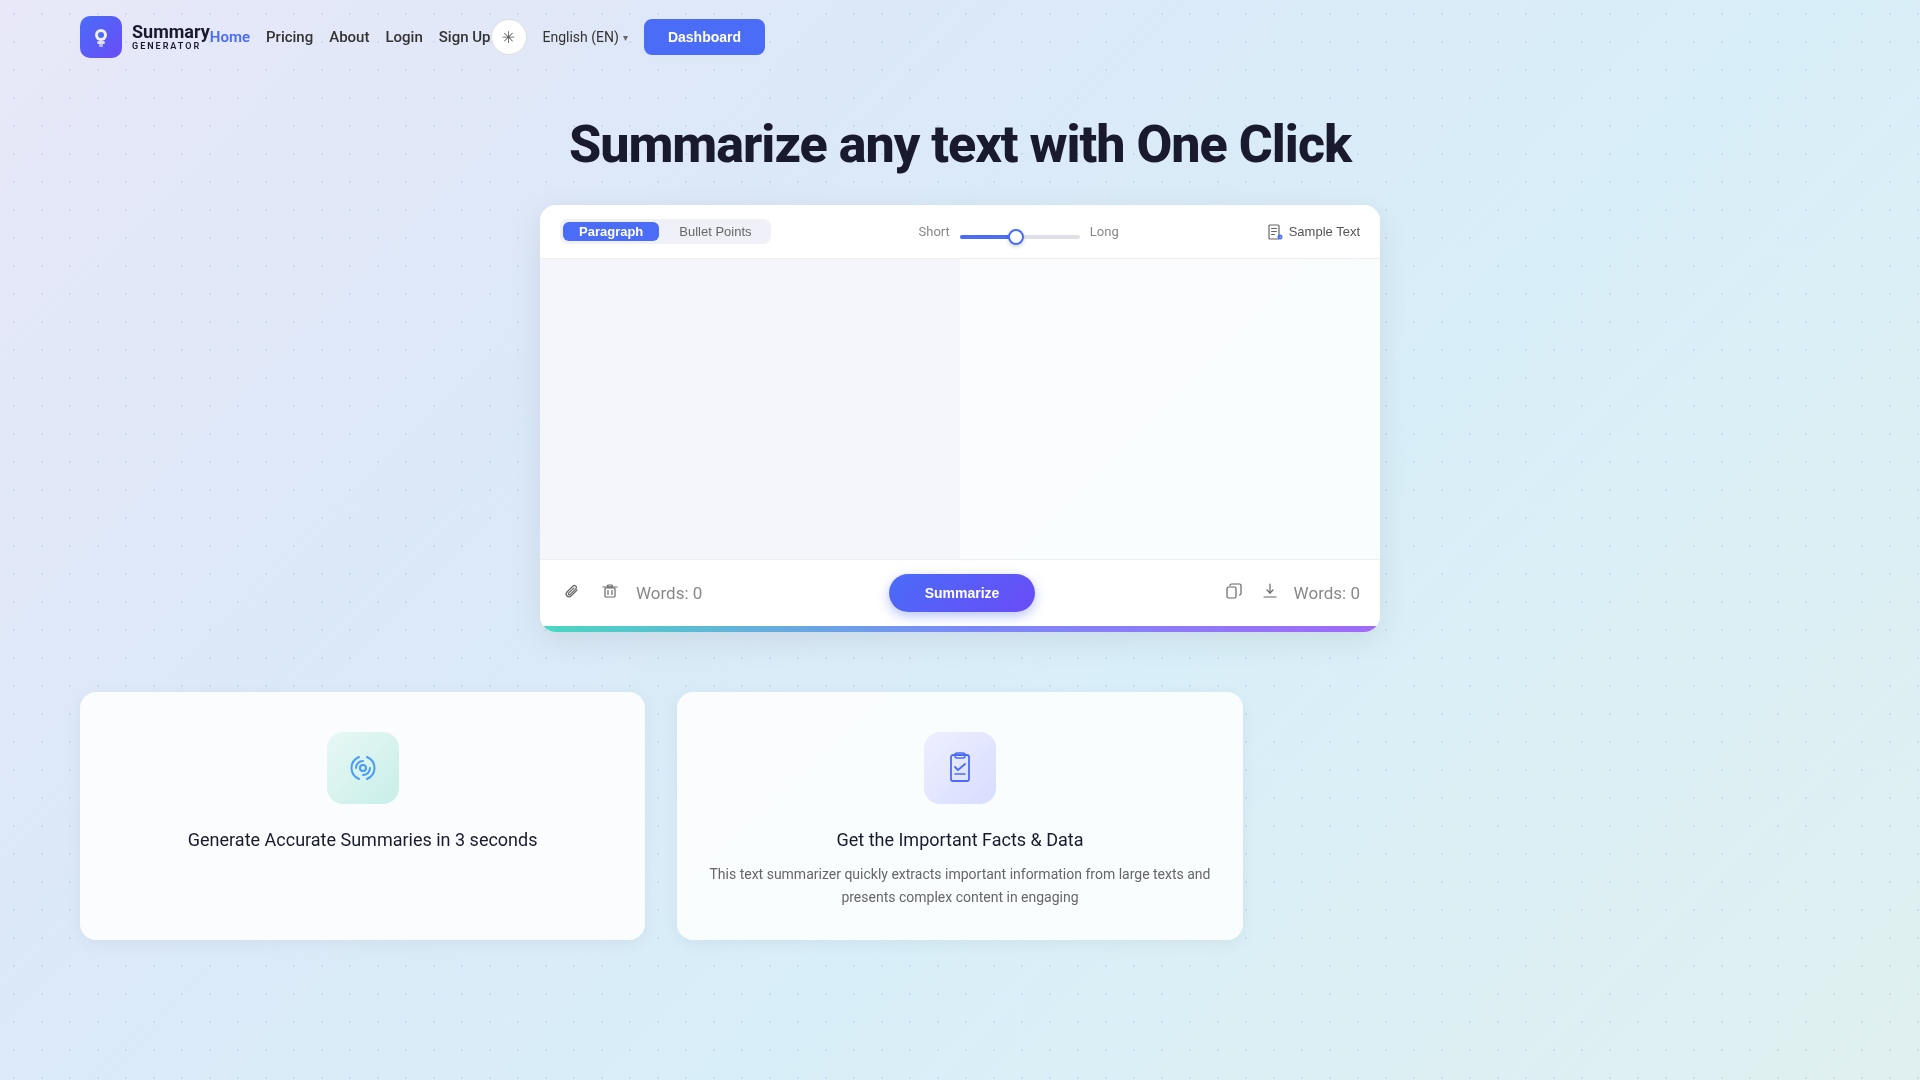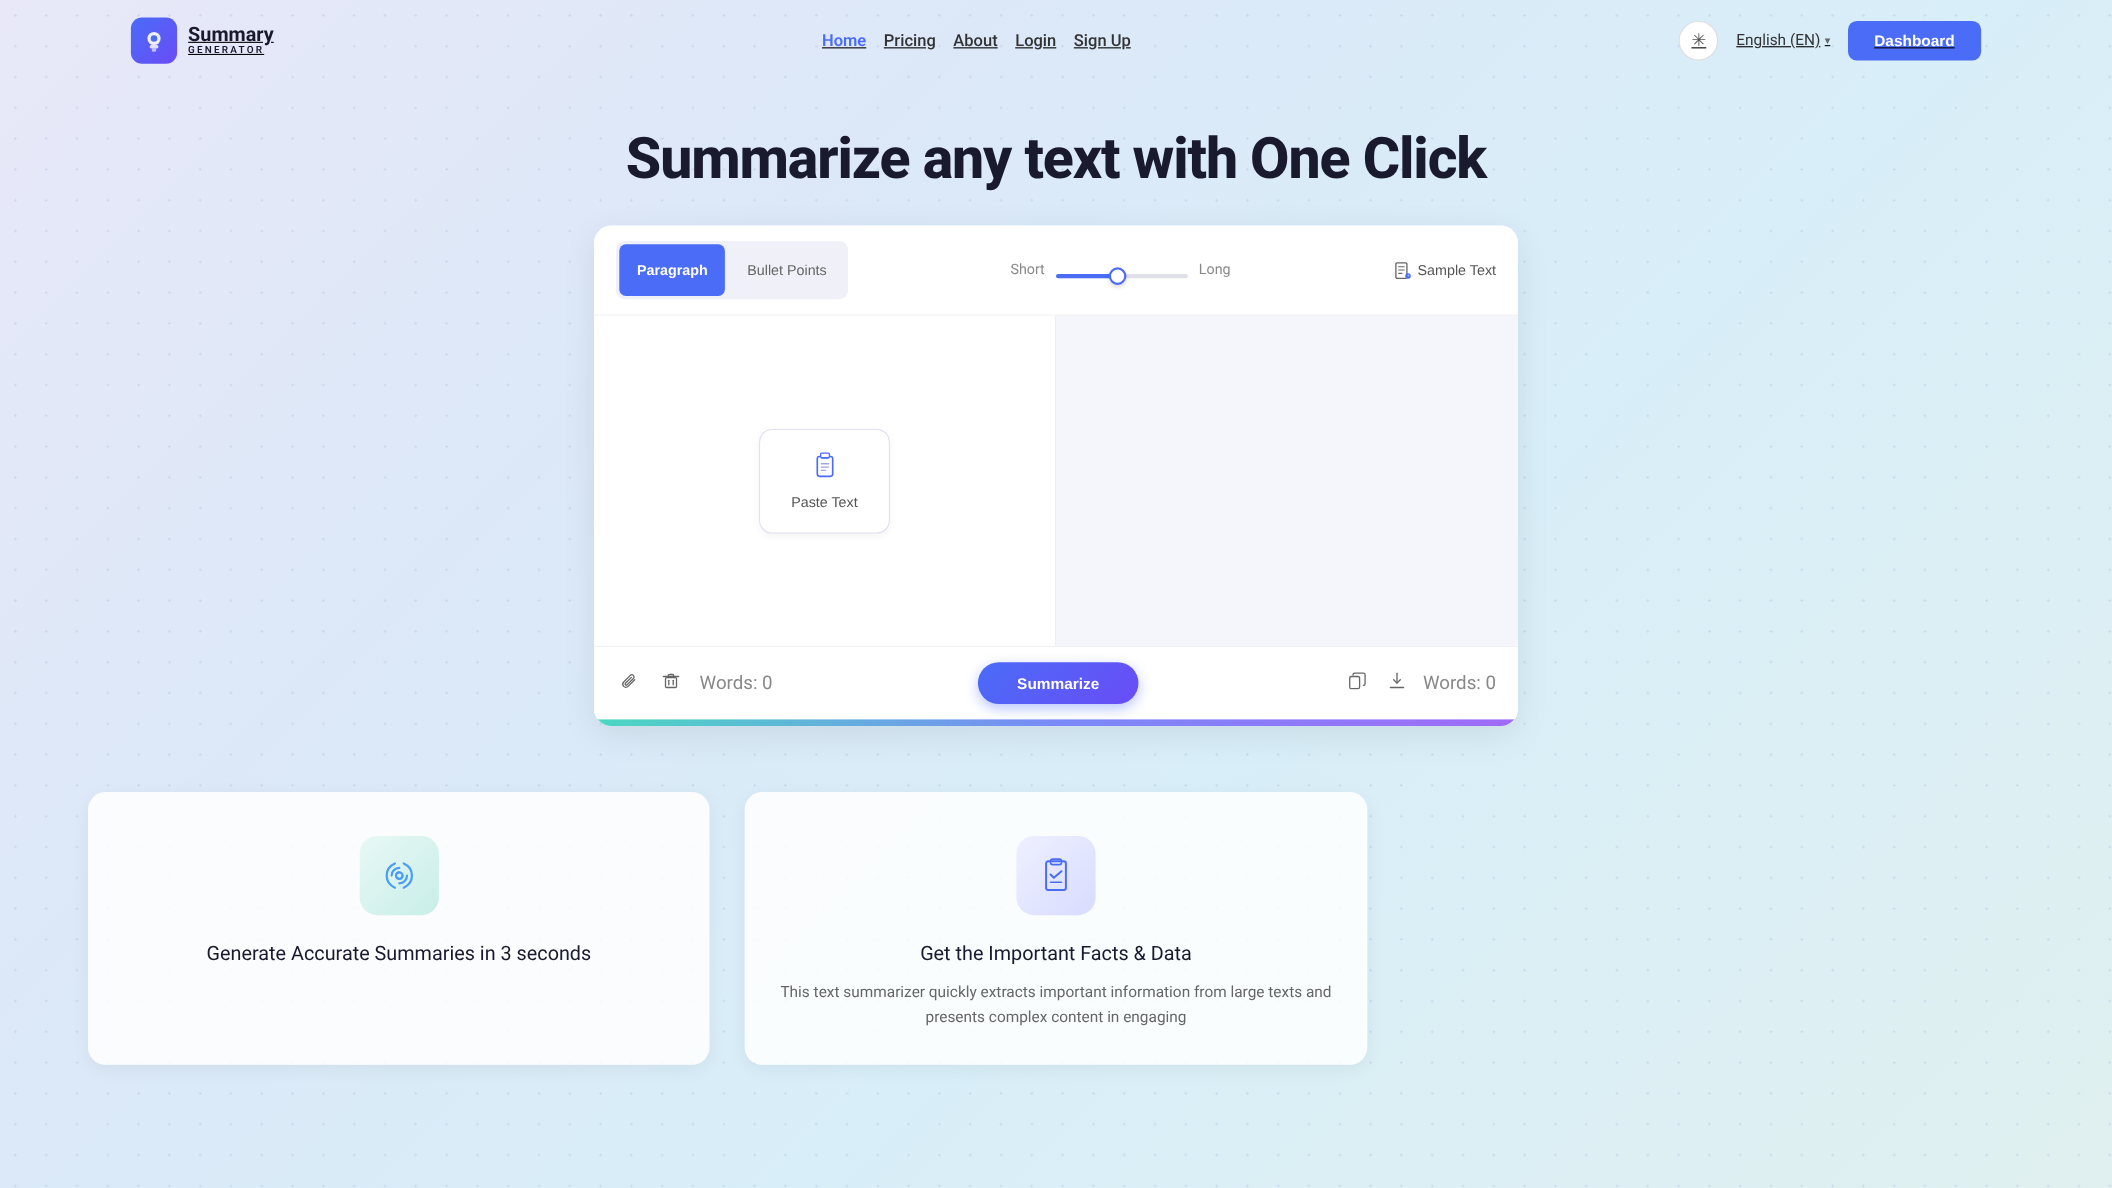--- a/index.html
+++ b/index.html
@@ -19,25 +19,23 @@
       background-image: radial-gradient(circle, #b8c8e8 1px, transparent 1px);
       background-size: 28px 28px;
       opacity: 0.5;
       pointer-events: none;
     }
 
     
     .navbar {
       display: flex;
       align-items: center;
-      justify-content: space-between;
-      padding: 16px 119px;
+      padding: 16px 80px;
       position: relative;
       z-index: 10;
-      text-decoration: underline;
     }
 
     .logo-area {
       display: flex;
       align-items: center;
       gap: 10px;
     }
 
     .logo-icon {
       width: 42px;
@@ -175,21 +173,21 @@
     .format-tabs {
       display: flex;
       align-items: center;
       gap: 4px;
       background: #f0f0f8;
       border-radius: 8px;
       padding: 3px;
     }
 
     .format-tab {
-      padding: 16px 16px;
+      padding: 2px 16px;
       border-radius: 6px;
       font-size: 13px;
       font-weight: 500;
       cursor: pointer;
       color: #666;
       border: none;
       background: transparent;
     }
 
     .format-tab.active {
@@ -474,35 +472,20 @@
           <rect x="4" y="7" width="6" height="1" rx="0.5" fill="#666"></rect>
           <rect x="4" y="10" width="4" height="1" rx="0.5" fill="#666"></rect>
           <circle cx="13" cy="13" r="2.5" fill="#4a6cf7"></circle>
           <text x="12.2" y="14.2" font-size="4" fill="white">+</text>
         </svg>
         <span>Sample Text</span>
       </button>
     </div>
 
     <div class="editor-area">
-      <div class="input-panel">
-        <button class="paste-btn">
-          <span class="paste-icon">
-            <svg width="24" height="24" viewBox="0 0 24 24" fill="none">
-              <rect x="8" y="2" width="8" height="4" rx="1" fill="#4a6cf7"></rect>
-              <rect x="5" y="4" width="14" height="18" rx="2" stroke="#4a6cf7" stroke-width="1.5" fill="none"></rect>
-              <rect x="8" y="1" width="8" height="4" rx="1" stroke="#4a6cf7" stroke-width="1.2" fill="white"></rect>
-              <rect x="8" y="10" width="8" height="1.2" rx="0.6" fill="#a0a8d8"></rect>
-              <rect x="8" y="13" width="8" height="1.2" rx="0.6" fill="#a0a8d8"></rect>
-              <rect x="8" y="16" width="5" height="1.2" rx="0.6" fill="#a0a8d8"></rect>
-            </svg>
-          </span>
-          <span>Paste Text</span>
-        </button>
-      </div>
       <div class="output-panel"></div>
     </div>
 
     <div class="card-bottom-bar">
       <div class="bottom-left">
         <button class="icon-btn">
           <svg width="16" height="16" viewBox="0 0 16 16" fill="none">
             <path d="M13 7L7 13C5.9 14.1 4.1 14.1 3 13C1.9 11.9 1.9 10.1 3 9L9 3C9.8 2.2 11 2.2 11.8 3C12.6 3.8 12.6 5 11.8 5.8L6 11.6C5.6 12 5 12 4.6 11.6C4.2 11.2 4.2 10.6 4.6 10.2L10 4.8" stroke="#666" stroke-width="1.2" stroke-linecap="round"></path>
           </svg>
         </button>

